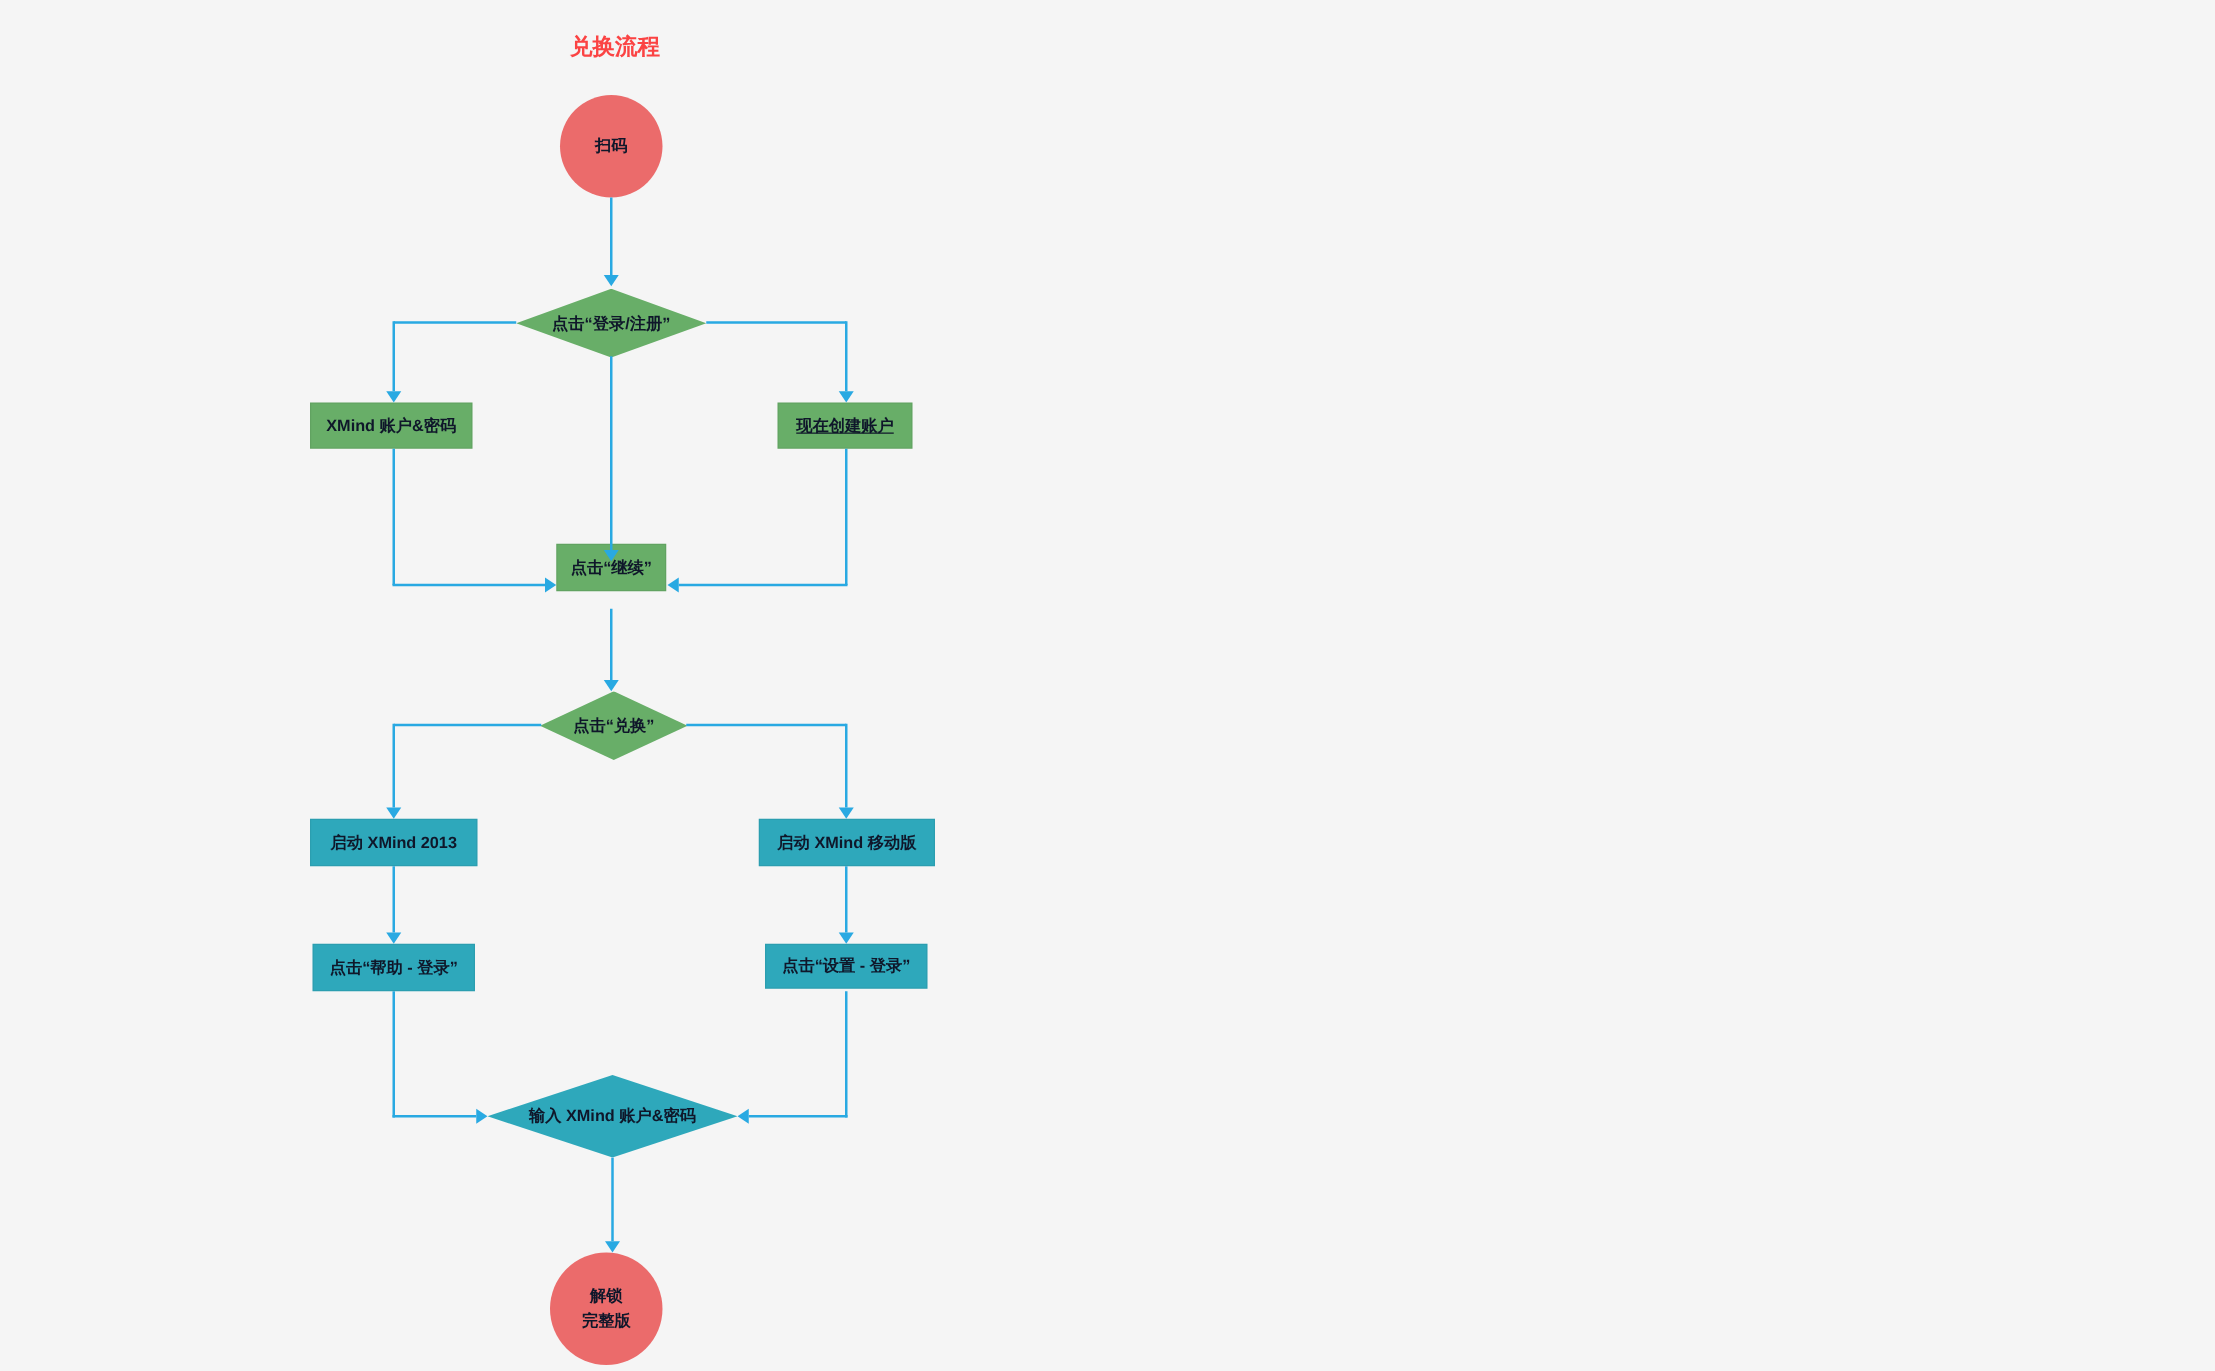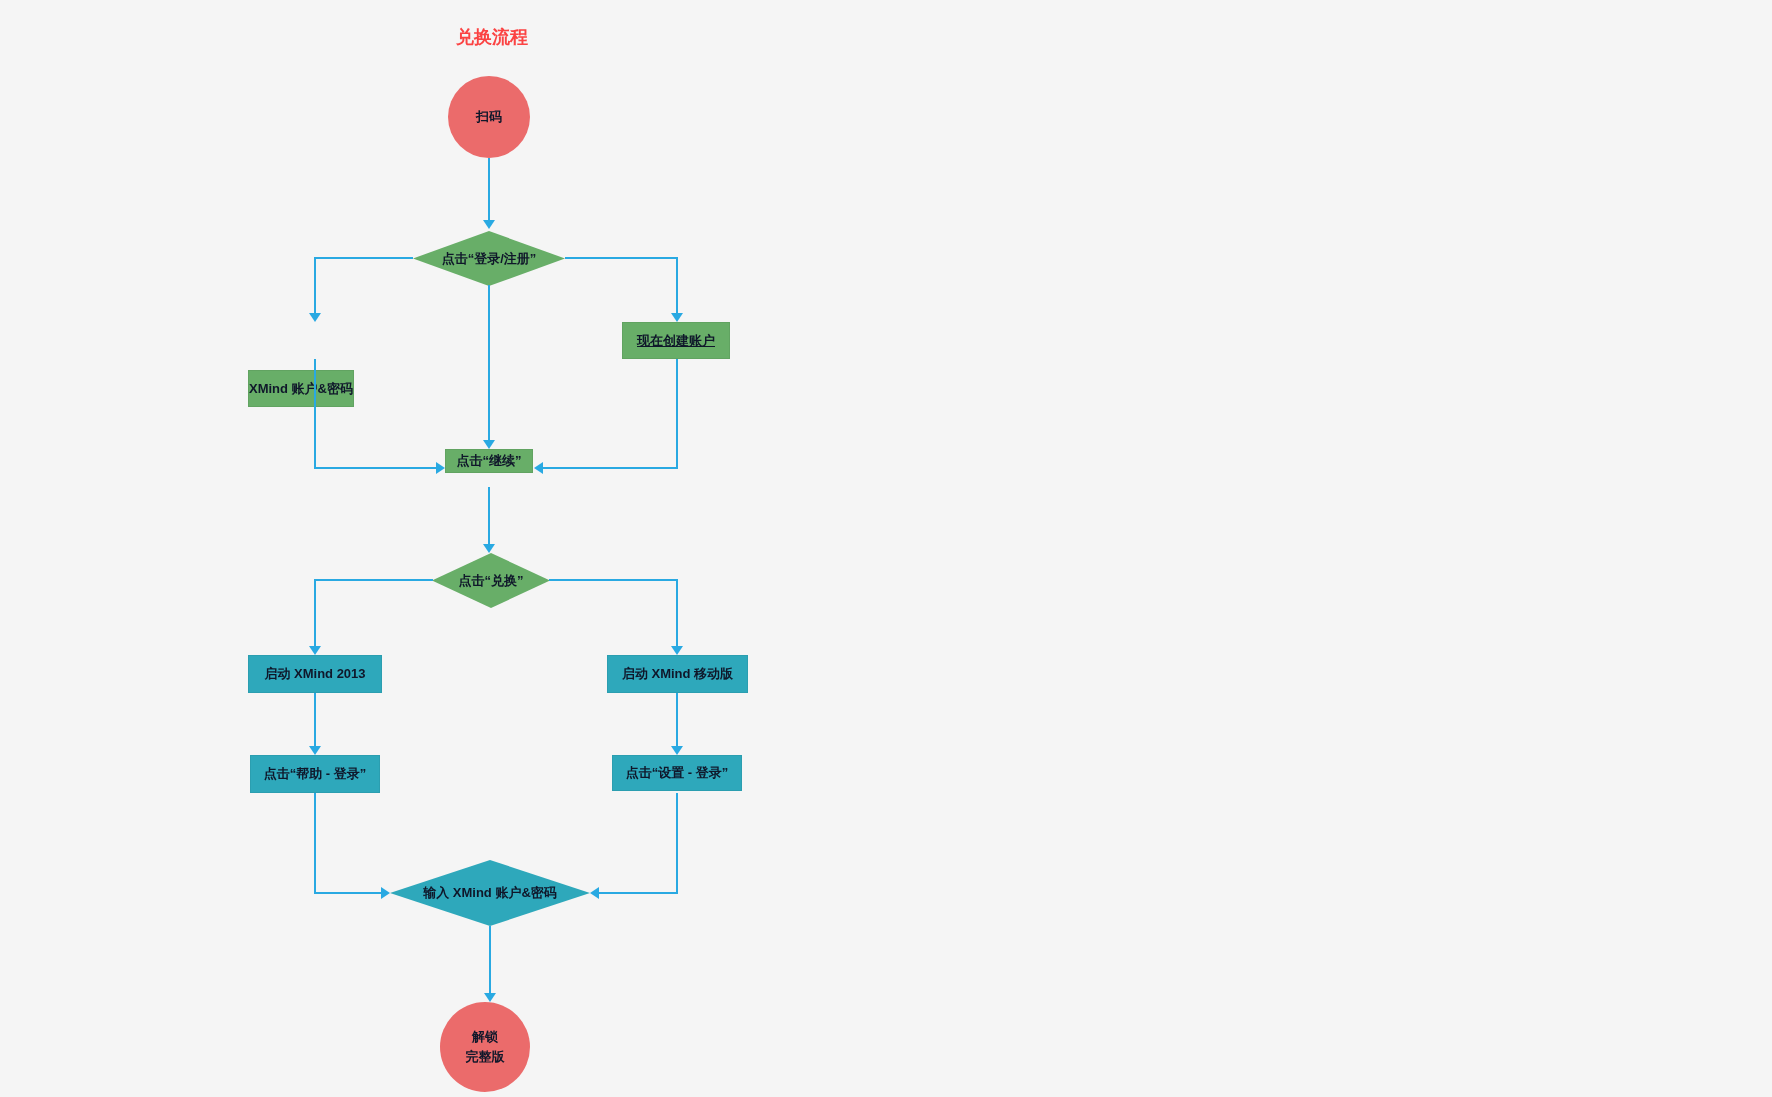--- a/index.html
+++ b/index.html
@@ -51,29 +51,29 @@
   <div class="title">兑换流程</div>
 
   <div class="node circle" style="left:448px; top:76px; width:82px; height:82px;">
     <span>扫码</span>
   </div>
 
   <div class="node diamond green" style="left:413px; top:231px; width:152px; height:55px;">
     <span>点击“登录/注册”</span>
   </div>
 
-  <div class="node rect green" style="left:248px; top:322px; width:106px; height:37px;margin-top:48px;">
+  <div class="node rect green" style="left:248px; top:322px; width:130px; height:37px;">
     <span>XMind 账户&amp;密码</span>
   </div>
 
   <div class="node rect green" style="left:622px; top:322px; width:108px; height:37px;text-decoration:underline;">
     <span>现在创建账户</span>
   </div>
 
-  <div class="node rect green" style="left:445px; top:449px; width:88px; height:24px;">
+  <div class="node rect green" style="left:445px; top:435px; width:88px; height:38px;">
     <span>点击“继续”</span>
   </div>
 
   <div class="node diamond green" style="left:432px; top:553px; width:118px; height:55px;">
     <span>点击“兑换”</span>
   </div>
 
   <div class="node rect teal" style="left:248px; top:655px; width:134px; height:38px;">
     <span>启动 XMind 2013</span>
   </div>

